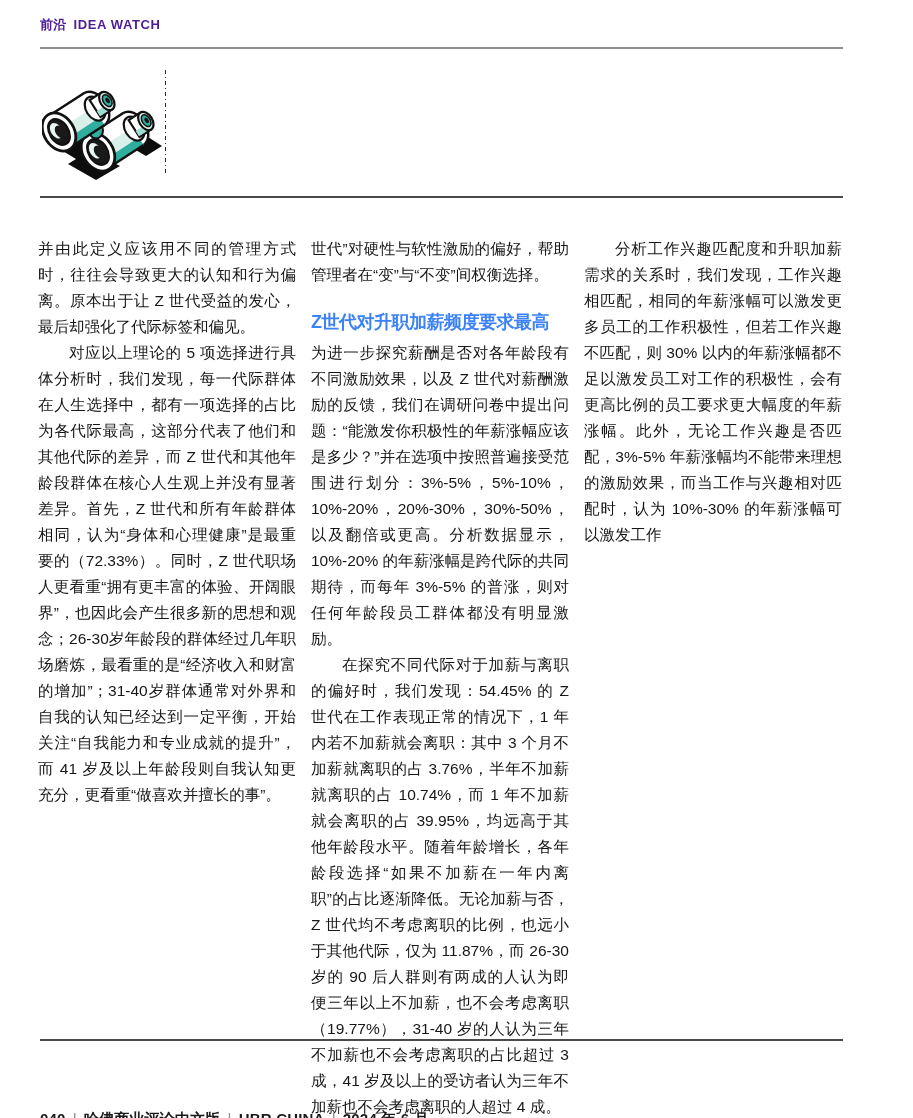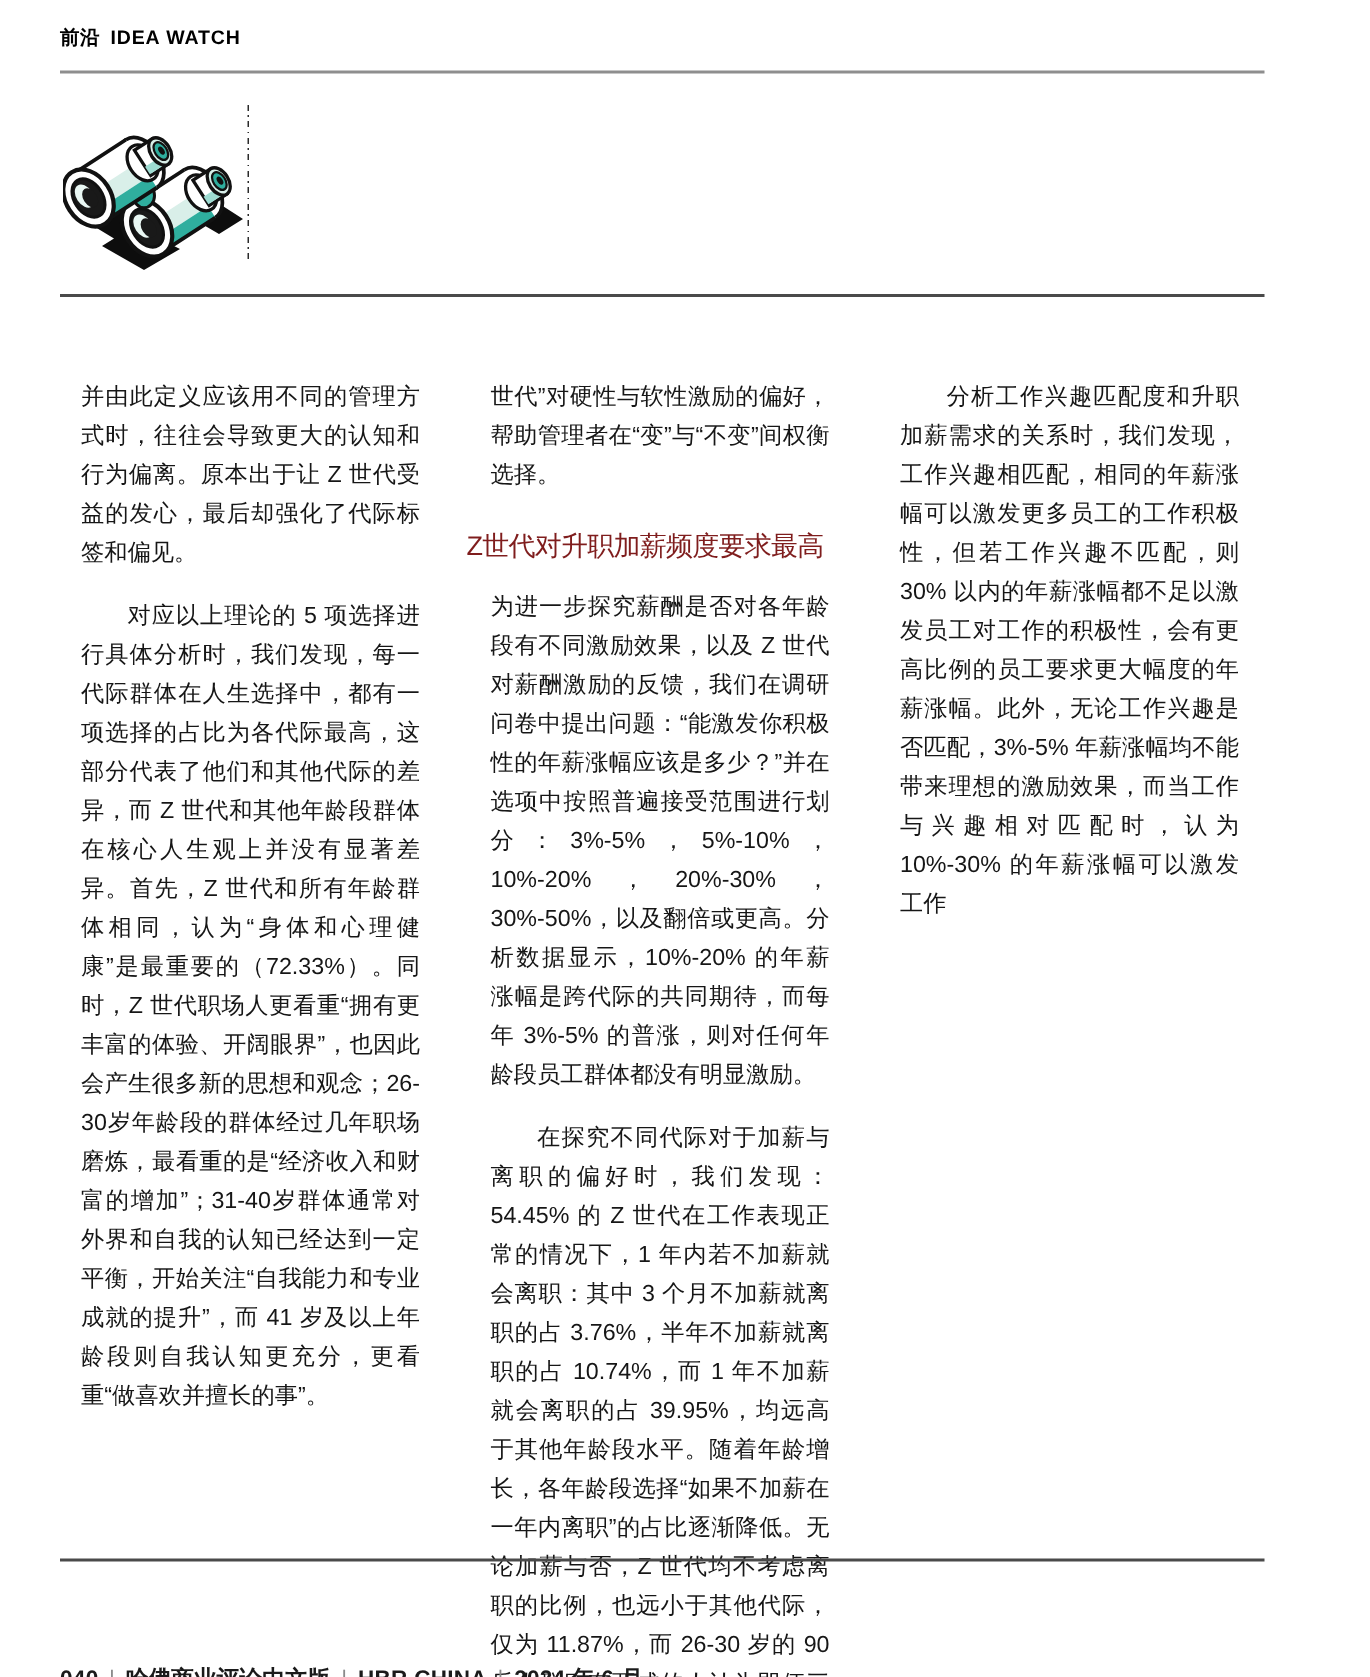--- a/index.html
+++ b/index.html
@@ -2,21 +2,21 @@
 <html><head>
 <meta charset="utf-8">
 <style>
   html,body { margin:0; padding:0; background:#ffffff; }
   .page {
     position:relative; width:913px; height:1118px; background:#ffffff;
     font-family:"Liberation Sans", sans-serif; overflow:hidden;
   }
   .kicker {
     position:absolute; left:40px; top:16px;
-    font-size:13px; font-weight:700; color:#000000; letter-spacing:0.3px;
+    font-size:13px; font-weight:700; color:#4c1d95; letter-spacing:0.3px;
   }
   .kicker .en { margin-left:7px; letter-spacing:0.6px; }
   .rule { position:absolute; left:40px; width:803px; height:2px; }
   .header-rule  { top:47px;  background:#8e8e8e; }
   .section-rule { top:196px; background:#4a4a4a; }
   .footer-rule  { top:1039px; background:#4a4a4a; }
   .illus { position:absolute; left:42px; top:66px; }
   .dash-line {
     position:absolute; left:165px; top:70px; height:103px; width:1px;
     background:repeating-linear-gradient(to bottom,
@@ -24,24 +24,24 @@
   }
   .columns {
     position:absolute; left:38px; top:236px; width:806px;
     display:flex; gap:15px;
   }
   .col {
     flex:0 0 258px; width:258px;
     font-size:15.5px; line-height:26px; color:#161616;
     text-align:justify;
   }
-  .col p { margin:16px; }
+  .col p { margin:0; }
   p.ind { text-indent:2em; }
   h2.sec {
-    font-size:18px; line-height:24px; font-weight:400; color:#7f1d1d;
+    font-size:18px; line-height:24px; font-weight:700; color:#3b82f6;
     margin:22px 0 6px; letter-spacing:-0.5px; white-space:nowrap;
   }
   .footer-line {
     position:absolute; left:40px; top:1110px;
     font-size:15px; font-weight:700; color:#1a1a1a; letter-spacing:0.2px;
   }
   .f-sep { color:#8a8a8a; font-weight:400; margin:0 7px; }
 </style>
 </head>
 <body>

